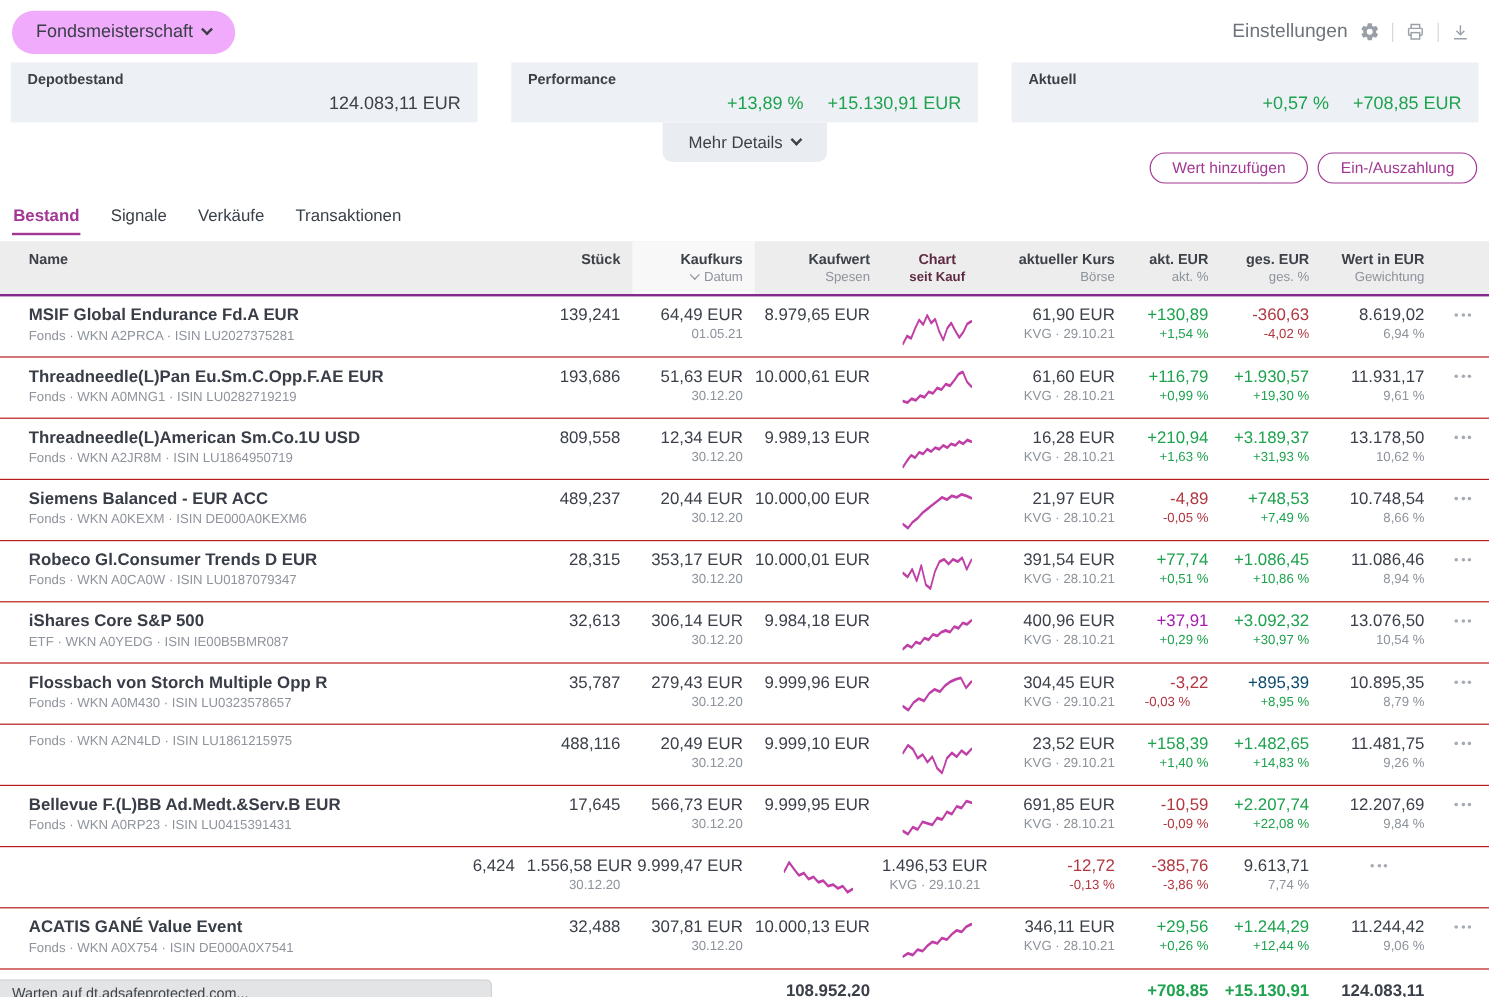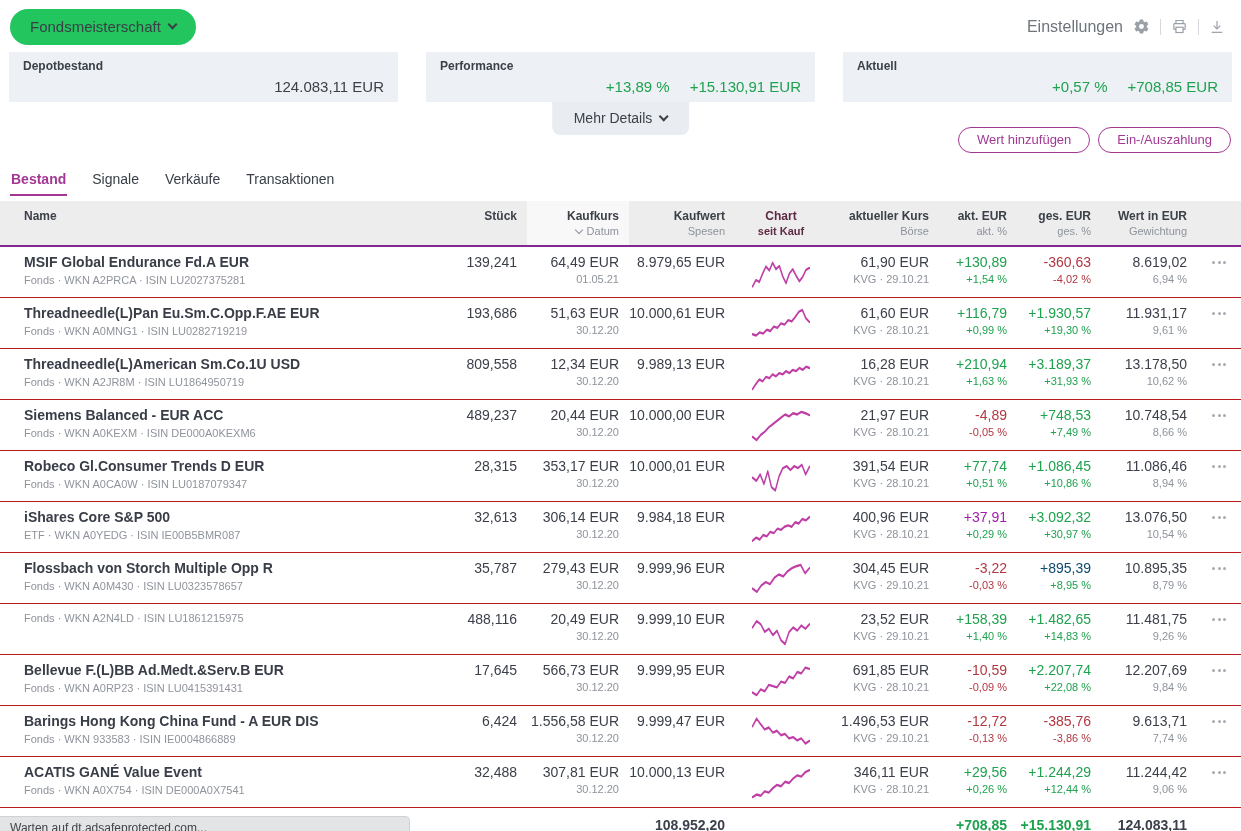--- a/index.html
+++ b/index.html
@@ -2,21 +2,21 @@
 <html><head>
 <meta charset="utf-8">
 <style>
   * { margin:0; padding:0; box-sizing:border-box; }
   html,body { background:#fff; }
   body { font-family:"Liberation Sans","DejaVu Sans",sans-serif; color:#3a3f49; }
   .app { position:relative; width:1241px; height:831px; overflow:hidden; background:#fff; }
 
   
   .topbar { display:flex; justify-content:space-between; align-items:center; padding:9px 10px 8px 10px; height:52px; }
-  .pill-btn { background:#22c55e; border:none; border-radius:19px; padding:9px 20px 10px 20px; font-size:15px;
+  .pill-btn { background:#f0abfc; border:none; border-radius:19px; padding:9px 20px 10px 20px; font-size:15px;
               color:#3a3f46; font-family:inherit; cursor:pointer; display:flex; align-items:center; gap:8px; }
   .chev { display:inline-block; width:7px; height:7px; border-right:2px solid currentColor; border-bottom:2px solid currentColor;
           transform:rotate(45deg); margin-top:-4px; }
   .top-right { display:flex; align-items:center; gap:10px; color:#6e747c; font-size:16px; padding-right:6px; }
   .top-right svg { display:block; }
   .vdiv { width:1px; height:16px; background:#d5d8dc; }
   .icon-btn { background:none; border:none; cursor:pointer; padding:0; color:#9aa0a8; display:flex; align-items:center; }
 
   
   .summary-row { display:flex; gap:28px; padding:0 9px; }
@@ -485,21 +485,21 @@
           <svg width="58" height="36" viewBox="0 0 100 36" preserveAspectRatio="none">
             <polyline points="1,27.6 8.53846153846154,30.8 16.07692307692308,24.4 23.615384615384617,21.2 31.153846153846157,23.119999999999997 38.69230769230769,16.72 46.23076923076923,13.52 53.76923076923077,15.440000000000001 61.307692307692314,10.32 68.84615384615384,7.120000000000001 76.38461538461539,5.199999999999999 83.92307692307692,3.9200000000000017 91.46153846153847,12.239999999999998 99,7.120000000000001" fill="none" stroke="#bf3fa6" stroke-width="2.4" stroke-linejoin="round" stroke-linecap="round"></polyline>
           </svg>
         </div>
     <div class="cell">
       <span class="main">304,45 EUR</span>
       <span class="sub">KVG · 29.10.21</span>
     </div>
     <div class="cell">
       <span class="main" style="color: rgb(178, 55, 64);">-3,22</span>
-      <span class="sub" style="color: rgb(178, 55, 64);">-0,03 %</span>
+      <span class="sub" style="color: rgb(178, 55, 64); text-align: center;">-0,03 %</span>
     </div>
     <div class="cell">
       <span class="main" style="color: #0c4a6e;">+895,39</span>
       <span class="sub" style="color: rgb(30, 162, 78);">+8,95 %</span>
     </div>
     <div class="cell">
       <span class="main">10.895,35</span>
       <span class="sub">8,79 %</span>
     </div>
     <div class="cell" style="padding-right:0">
@@ -594,24 +594,20 @@
     <div class="cell" style="padding-right:0">
       <button class="menu-btn">
             <i></i>
             <i></i>
             <i></i>
           </button>
     </div>
   </div>
 
   <div class="grid-row trow">
-    <div class="cell cell-name">
-      <div class="fund-name">Barings Hong Kong China Fund - A EUR DIS</div>
-      <div class="fund-meta">Fonds · WKN 933583 · ISIN IE0004866889</div>
-    </div>
     <div class="cell">
       <span class="main">6,424</span>
     </div>
     <div class="cell">
       <span class="main">1.556,58 EUR</span>
       <span class="sub">30.12.20</span>
     </div>
     <div class="cell">
       <span class="main">9.999,47 EUR</span>
     </div>

